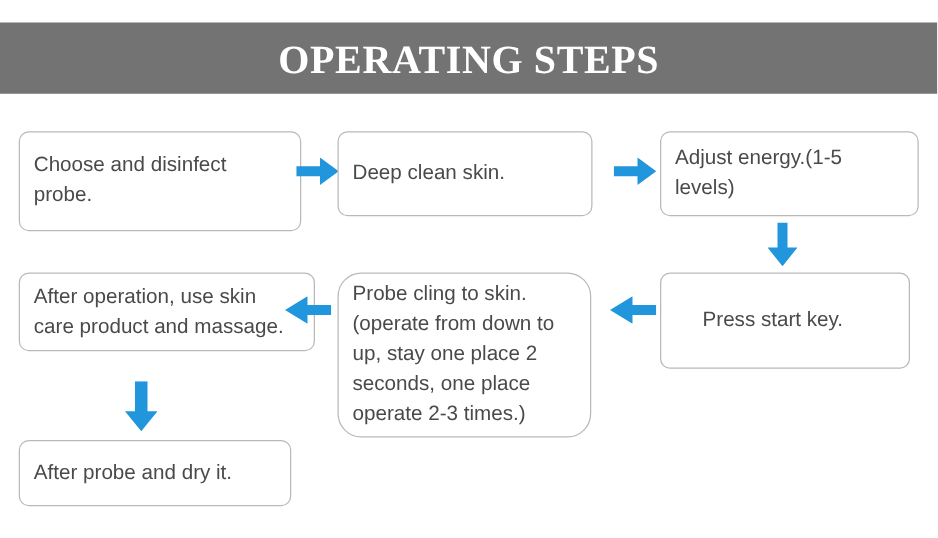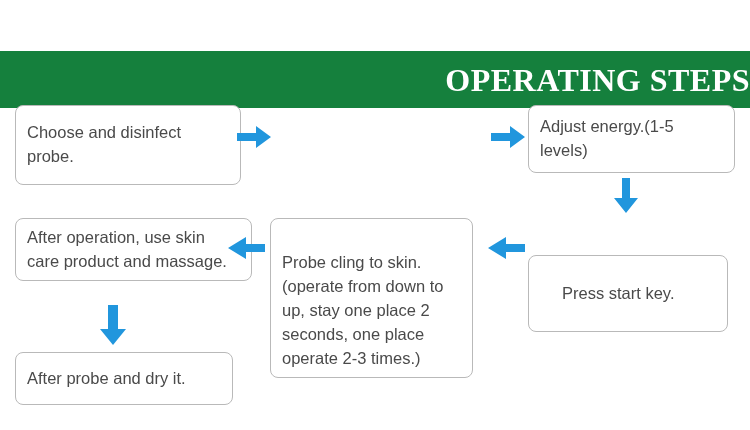--- a/index.html
+++ b/index.html
@@ -16,25 +16,24 @@
     font-family: "Liberation Sans", sans-serif;
   }
 
   
   .banner {
     position: absolute;
     left: 0;
     top: 18px;
     width: 750px;
     height: 57px;
-    background: #15803d;
+    background: #737373;
     display: flex;
     align-items: center;
-    justify-content: flex-end;
-    margin-top: 33px;
+    justify-content: center;
   }
   .banner-title {
     font-family: "Liberation Serif", serif;
     font-weight: bold;
     font-size: 32px;
     letter-spacing: 0.5px;
     color: #ffffff;
     text-align: center;
     line-height: 1;
     white-space: nowrap;
@@ -67,22 +66,22 @@
     position: absolute;
   }
   .arrow svg { display: block; }
 
   
   #box-choose      { left: 15px;  top: 105px; width: 226px; height: 80px; }
   #box-deepclean   { left: 270px; top: 105px; width: 204px; height: 68px; }
   #box-adjust      { left: 528px; top: 105px; width: 207px; height: 68px; }
 
   #box-after       { left: 15px;  top: 218px; width: 237px; height: 63px; }
-  #box-probecling  { left: 270px; top: 218px; width: 203px; height: 160px; align-items: flex-end; }
-  #box-press       { left: 528px; top: 218px; width: 200px; height: 77px; margin-top: 37px; }
+  #box-probecling  { left: 270px; top: 218px; width: 203px; height: 132px; align-items: center; border-radius: 19px; }
+  #box-press       { left: 528px; top: 218px; width: 200px; height: 77px; }
 
   #box-clean       { left: 15px;  top: 352px; width: 218px; height: 53px; }
 
   #arrow-1 { left: 237px; top: 126px; }
   #arrow-2 { left: 491px; top: 126px; }
   #arrow-3 { left: 614px; top: 178px; }
   #arrow-4 { left: 488px; top: 237px; }
   #arrow-5 { left: 228px; top: 237px; }
   #arrow-6 { left: 100px; top: 305px; }
 </style>
@@ -98,20 +97,23 @@
   <div class="box" id="box-choose">
     <span class="box-text">Choose and disinfect probe.</span>
   </div>
 
   <div class="arrow" id="arrow-1">
     <svg width="34" height="22" viewBox="0 0 34 22" aria-hidden="true">
       <polygon points="0,7 19,7 19,0 34,11 19,22 19,15 0,15" fill="#2196dd"></polygon>
     </svg>
   </div>
 
+  <div class="box center-text" id="box-deepclean">
+    <span class="box-text">Deep clean skin.</span>
+  </div>
 
   <div class="arrow" id="arrow-2">
     <svg width="34" height="22" viewBox="0 0 34 22" aria-hidden="true">
       <polygon points="0,7 19,7 19,0 34,11 19,22 19,15 0,15" fill="#2196dd"></polygon>
     </svg>
   </div>
 
   <div class="box" id="box-adjust">
     <span class="box-text">Adjust energy.(1-5 levels)</span>
   </div>

